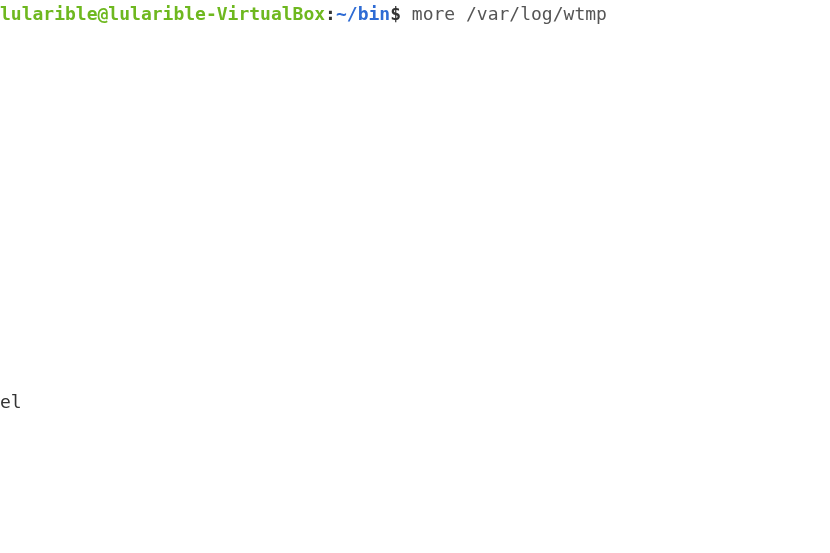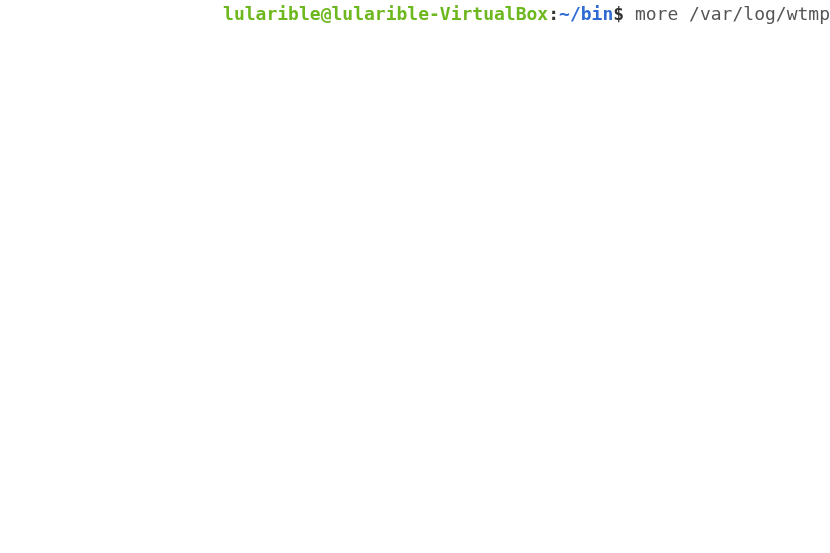--- a/index.html
+++ b/index.html
@@ -18,21 +18,20 @@
       overflow: hidden;
       color: #333333;
     }
     .terminal {
       width: 100%;
       height: 100%;
       padding: 2px 0 0 0;
     }
     .line {
       white-space: pre;
-      text-align: right;
     }
     .user-host {
       color: #6eb81f;
     }
     .colon {
       color: #333333;
     }
     .path {
       color: #2e6bd4;
     }
@@ -63,16 +62,17 @@
     }
   </style>
 </head>
 <body>
 
 <div class="terminal">
   <div class="line"><span class="user-host">lularible@lularible-VirtualBox</span><span class="colon">:</span><span class="path">~/bin</span><span class="dollar">$ </span><span class="command">more /var/log/wtmp</span></div>
 
   <div class="spacer-large"></div>
 
+  <div class="line output">el</div>
 
   <div class="spacer-medium"></div>
 
 </div>
 
 </body></html>

